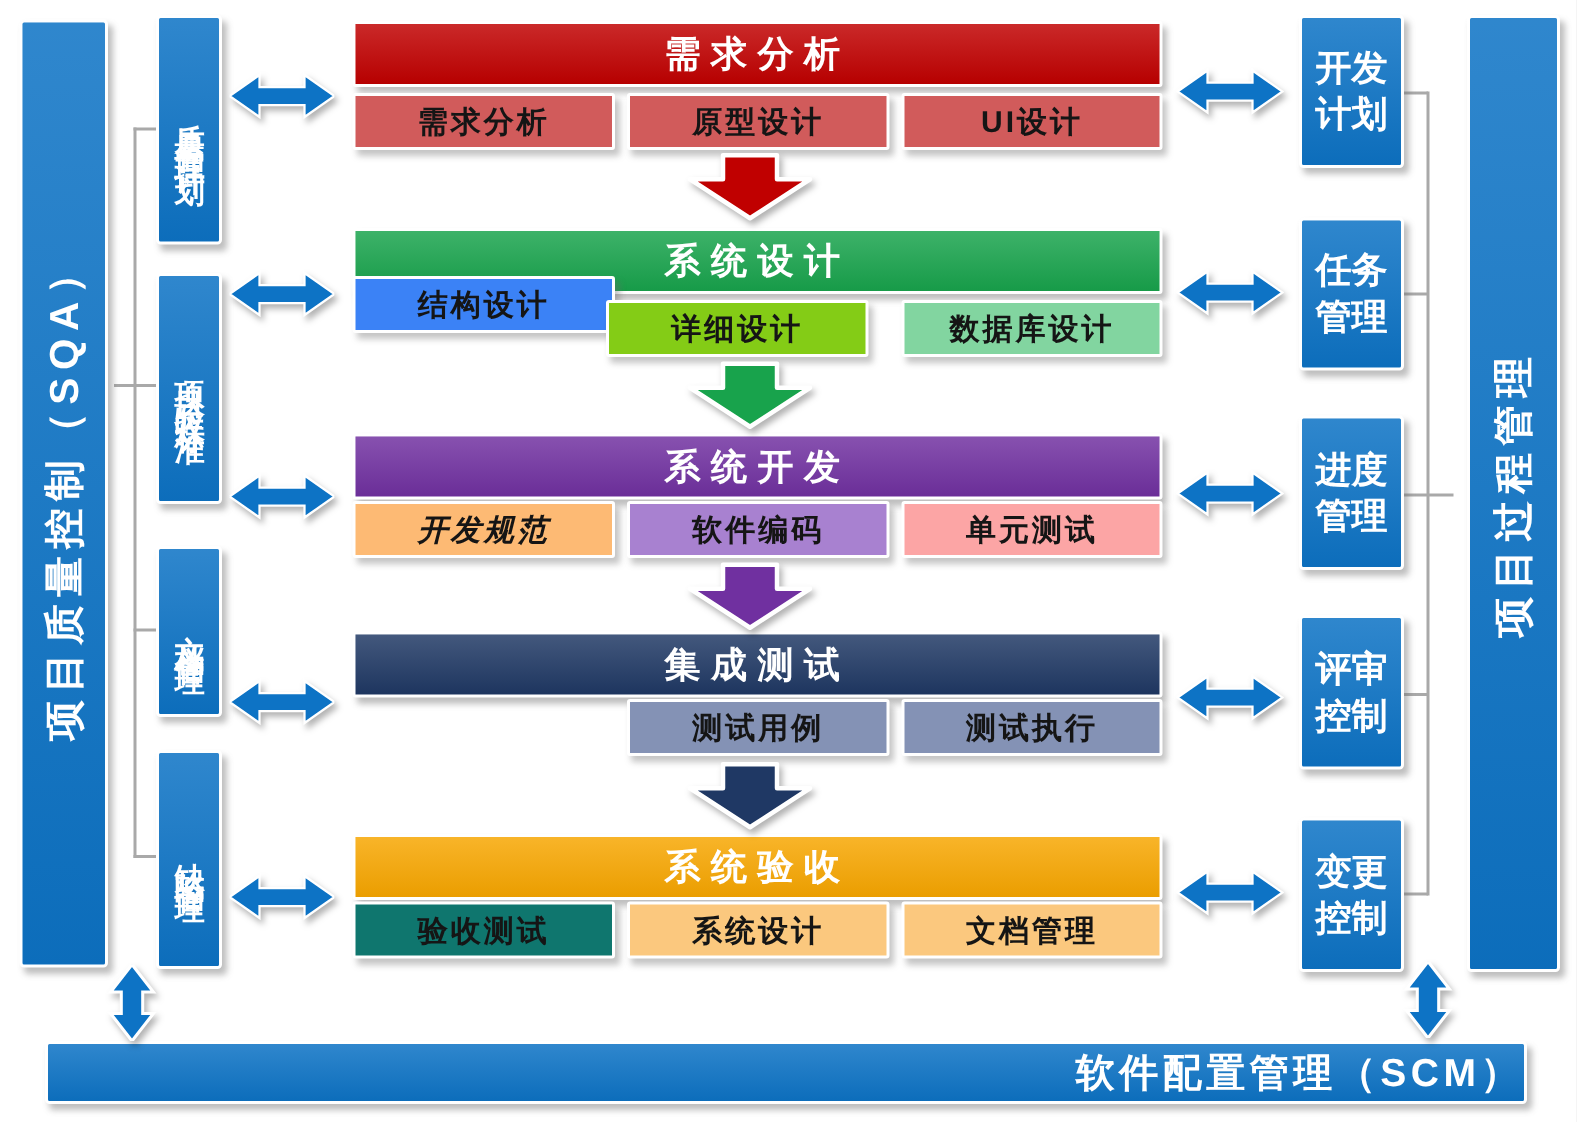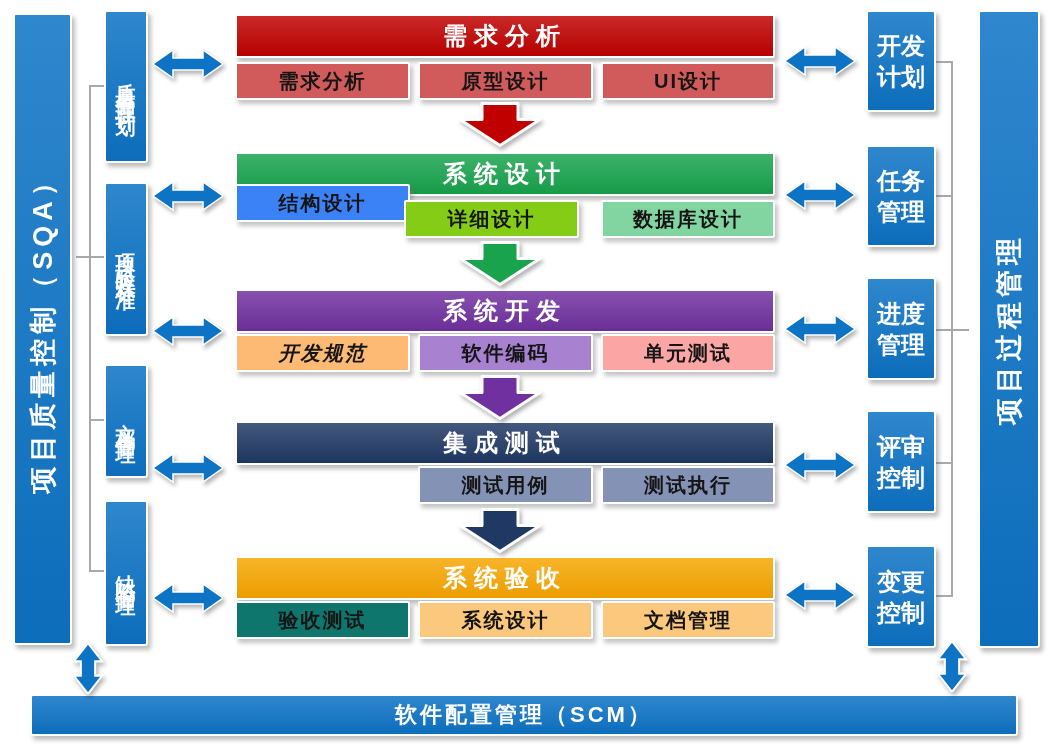--- a/index.html
+++ b/index.html
@@ -26,21 +26,21 @@
     position:absolute;top:50%;left:50%;
     transform:translate(-50%,-50%) rotate(-90deg);
     white-space:nowrap;
     font-size:27px;letter-spacing:5px;font-weight:bold;color:#fff;
   }
   .side-box .vtext{
     writing-mode:vertical-rl;text-orientation:upright;
     font-size:20px;letter-spacing:7px;line-height:40px;
   }
   .right-box{font-size:24px;line-height:31px;text-align:center;white-space:pre-line;}
-  .bottom-bar{font-size:22px;letter-spacing:3px;}
+  .bottom-bar{font-size:26px;letter-spacing:3px;justify-content:flex-end;}
   
   .phase-header{
     position:absolute;left:235px;width:540px;height:44px;
     border:2px solid #fff;border-radius:2px;
     box-shadow:3px 4px 4px rgba(110,110,110,.45);
     background-image:linear-gradient(180deg,rgba(255,255,255,.16),rgba(0,0,0,.05));
     color:#fff;font-weight:bold;font-size:24px;letter-spacing:7px;
     display:flex;align-items:center;justify-content:center;
     box-sizing:border-box;
   }

